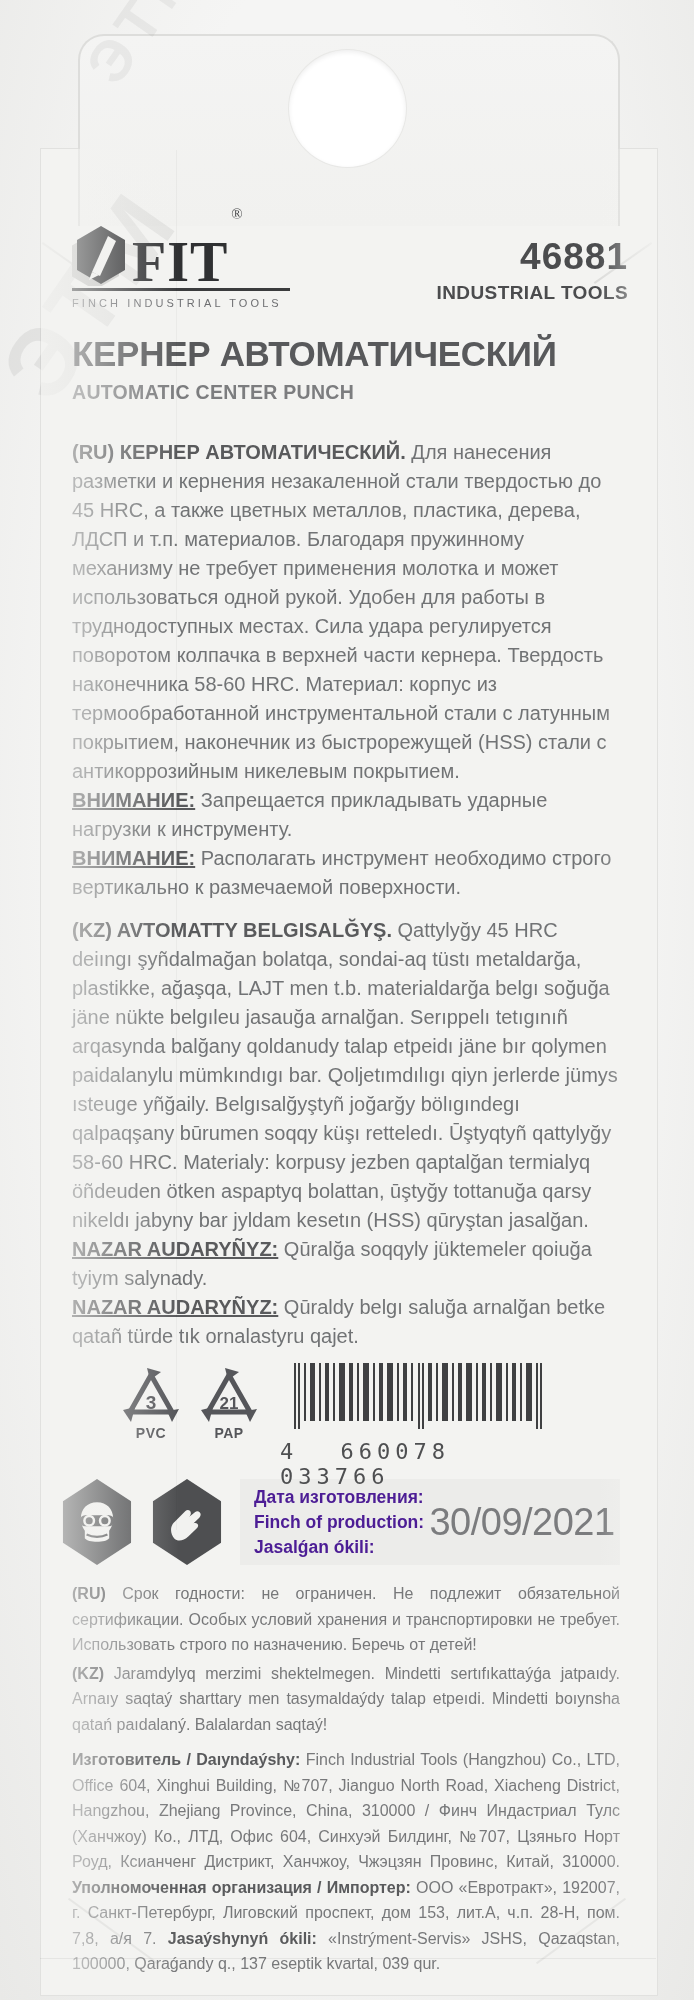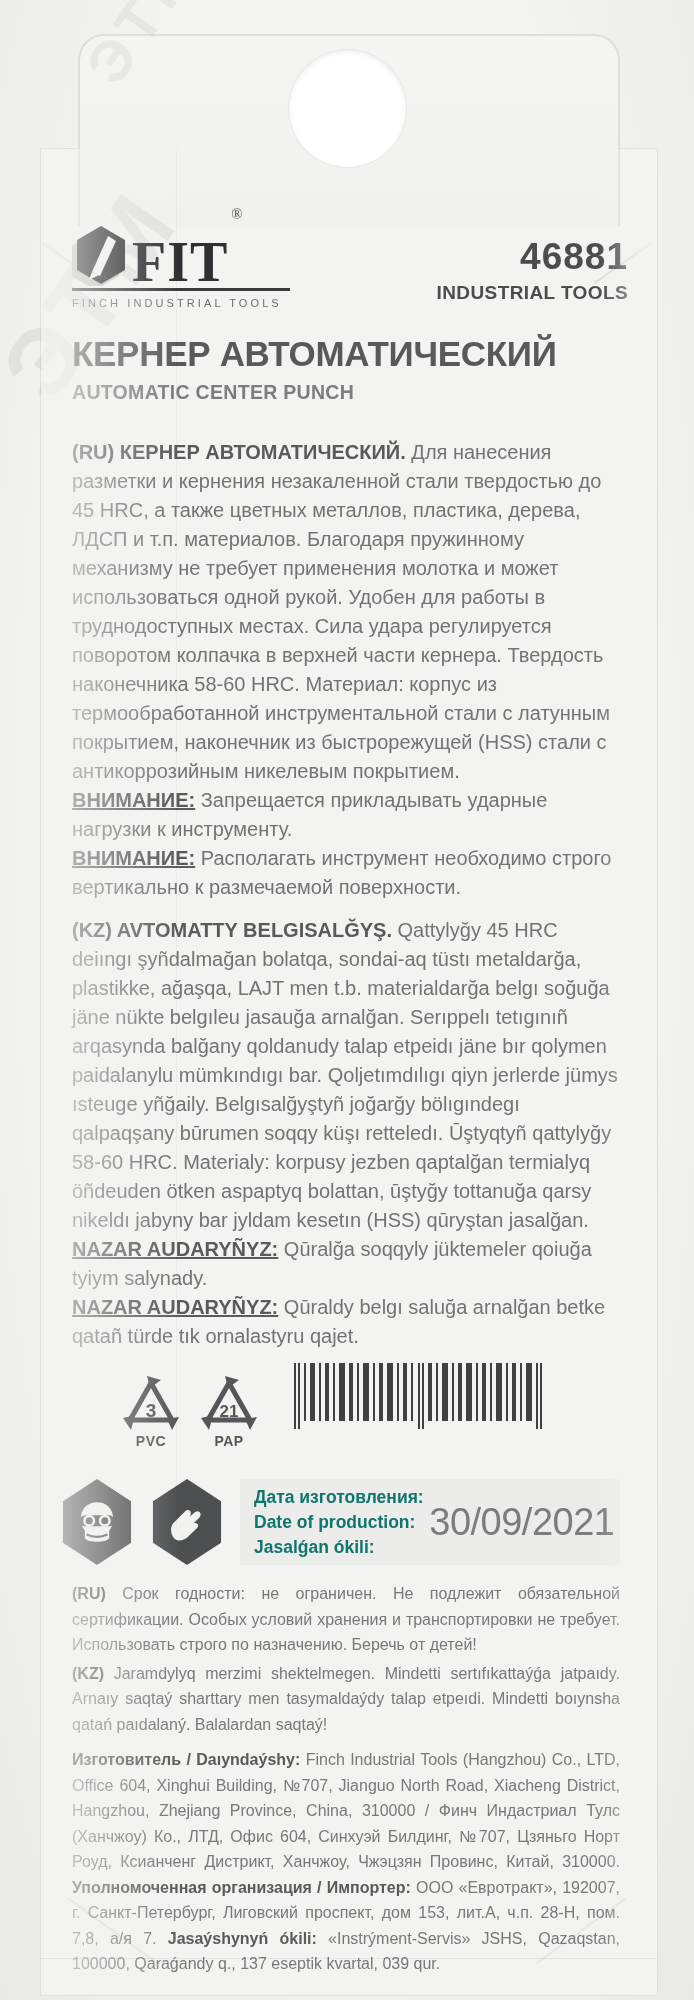--- a/index.html
+++ b/index.html
@@ -48,34 +48,34 @@
   .t-ru{font-size:35px;font-weight:700;color:#58595b;letter-spacing:-.3px;line-height:1;}
   .t-en{font-size:19.5px;font-weight:700;color:#7c7d7f;letter-spacing:.3px;margin-top:10px;}
   
   .col{position:absolute;left:72px;top:438px;width:548px;z-index:3;color:#717375;}
   .col p{font-size:20px;line-height:29px;margin:0;}
   .lead{font-weight:700;color:#595a5c;}
   .lead-u{font-weight:700;color:#595a5c;text-decoration:underline;}
   .gap{margin-top:14px !important;}
   
   .row-codes{position:relative;height:102px;margin-top:12px;}
-  .recycles{position:absolute;left:48px;top:12px;display:flex;gap:16px;}
+  .recycles{position:absolute;left:48px;top:4px;display:flex;gap:16px;}
   .recycle{width:62px;text-align:center;color:#55565a;}
   .recycle .lbl{font-size:14px;font-weight:700;letter-spacing:.5px;margin-top:-2px;text-align:center;}
   .barcode{position:absolute;left:216px;top:0;width:300px;text-align:left;}
   .bc-digits{font-size:22px;color:#4e4f51;letter-spacing:5px;word-spacing:24px;margin-top:2px;margin-left:-8px;
              font-family:"DejaVu Sans Mono","Liberation Mono",monospace;}
   
   .row-safety{display:flex;margin-left:-12px;margin-top:14px;align-items:flex-start;}
   .hexicon{width:74px;height:86px;background:#4e4f51;flex:0 0 auto;
            clip-path:polygon(50% 0,96% 26%,96% 74%,50% 100%,4% 74%,4% 26%);
            display:flex;align-items:center;justify-content:center;}
   .hexicon + .hexicon{margin-left:16px;}
   .datebox{margin-left:16px;flex:1;height:86px;background:#ececea;display:flex;align-items:center;}
-  .date-labels{padding-left:14px;font-size:17.5px;font-weight:700;color:#0f766e;line-height:25px;}
+  .date-labels{padding-left:14px;font-size:17.5px;font-weight:700;color:#4c1d95;line-height:25px;}
   .date-value{flex:1;text-align:center;font-size:38px;color:#7b7c7e;letter-spacing:-.5px;}
   
   .fine{margin-top:16px;}
   .fine p{font-size:16px;line-height:25.5px;color:#77787a;text-align:justify;margin:0;}
   .fine p + p{margin-top:3px;}
   .manu{margin-top:10px !important;}
 </style>
 </head>
 <body>
 
@@ -178,20 +178,21 @@
             <rect x="188" width="4" height="58"></rect>
             <rect x="196" width="2" height="58"></rect>
           <rect x="202" width="6" height="58"></rect>
             <rect x="212" width="2" height="58"></rect>
             <rect x="218" width="4" height="58"></rect>
           <rect x="226" width="2" height="58"></rect>
             <rect x="232" width="6" height="58"></rect>
           <rect x="242" width="2" height="66"></rect>
             <rect x="246" width="2" height="66"></rect>
         </svg>
+        <div class="bc-digits">4 660078 033766</div>
       </div>
     </div>
 
     <div class="row-safety">
       <div class="hexicon">
         <svg width="50" height="50" viewBox="0 0 48 48">
           <path d="M24 5c9.5 0 15.5 6.5 15.5 15.5 0 5-1.8 9-3.8 12l0 7c-3 4.5-20.4 4.5-23.4 0l0-7c-2-3-3.8-7-3.8-12C8.5 11.5 14.5 5 24 5z" fill="#f2f2f0"></path>
           <rect x="7.5" y="17.5" width="33" height="10.5" rx="5" fill="#4e4f51"></rect>
           <circle cx="16.5" cy="22.8" r="4.6" fill="none" stroke="#f2f2f0" stroke-width="2.4"></circle>
           <circle cx="31.5" cy="22.8" r="4.6" fill="none" stroke="#f2f2f0" stroke-width="2.4"></circle>
@@ -199,21 +200,21 @@
         </svg>
       </div>
       <div class="hexicon">
         <svg width="50" height="50" viewBox="0 0 48 48">
           <path d="M12 40c-4.5-5-4.5-12.5 .5-16.5l10-10c2-2 5.2-.8 5.2 2 0 1.2-.8 2.8-1.8 3.8l6-5c2.2-1.8 5.2 0 5.2 2.2 0 1.6-.8 2.8-1.8 3.8l-5 5c2.2-1 4.4.2 4.4 2.2 0 1-1 2.2-2 3.2l-7.5 7.3c-4.2 4-10.2 5-13.2 2z" fill="#f2f2f0"></path>
         </svg>
       </div>
       <div class="datebox">
         <div class="date-labels">
           <div>Дата изготовления:</div>
-          <div>Date of production:</div>
+          <div>Finch of production:</div>
           <div>Jasalǵan ókili:</div>
         </div>
         <div class="date-value">30/09/2021</div>
       </div>
     </div>
 
     <div class="fine">
       <p><span class="lead">(RU)</span> <span>Срок годности: не ограничен. Не подлежит обязательной сертификации. Особых условий хранения и транспортировки не требует. Использовать строго по назначению. Беречь от детей!</span></p>
       <p><span class="lead">(KZ)</span> <span>Jaramdylyq merzimi shektelmegen. Mindetti sertıfıkattaýǵa jatpaıdy. Arnaıy saqtaý sharttary men tasymaldaýdy talap etpeıdi. Mindetti boıynsha qatań paıdalaný. Balalardan saqtaý!</span></p>
       <p class="manu"><span class="lead">Изготовитель / Daıyndaýshy:</span><span> Finch Industrial Tools (Hangzhou) Co., LTD, Office 604, Xinghui Building, №707, Jianguo North Road, Xiacheng District, Hangzhou, Zhejiang Province, China, 310000 / Финч Индастриал Тулс (Ханчжоу) Ко., ЛТД, Офис 604, Синхуэй Билдинг, №707, Цзяньго Норт Роуд, Ксианченг Дистрикт, Ханчжоу, Чжэцзян Провинс, Китай, 310000. </span><span class="lead">Уполномоченная организация / Импортер:</span><span> ООО «Евротракт», 192007, г. Санкт-Петербург, Лиговский проспект, дом 153, лит.А, ч.п. 28-Н, пом. 7,8, а/я 7. </span><span class="lead">Jasaýshynyń ókili:</span><span> «Instrýment-Servis» JSHS, Qazaqstan, 100000, Qaraǵandy q., 137 eseptik kvartal, 039 qur.</span></p>

